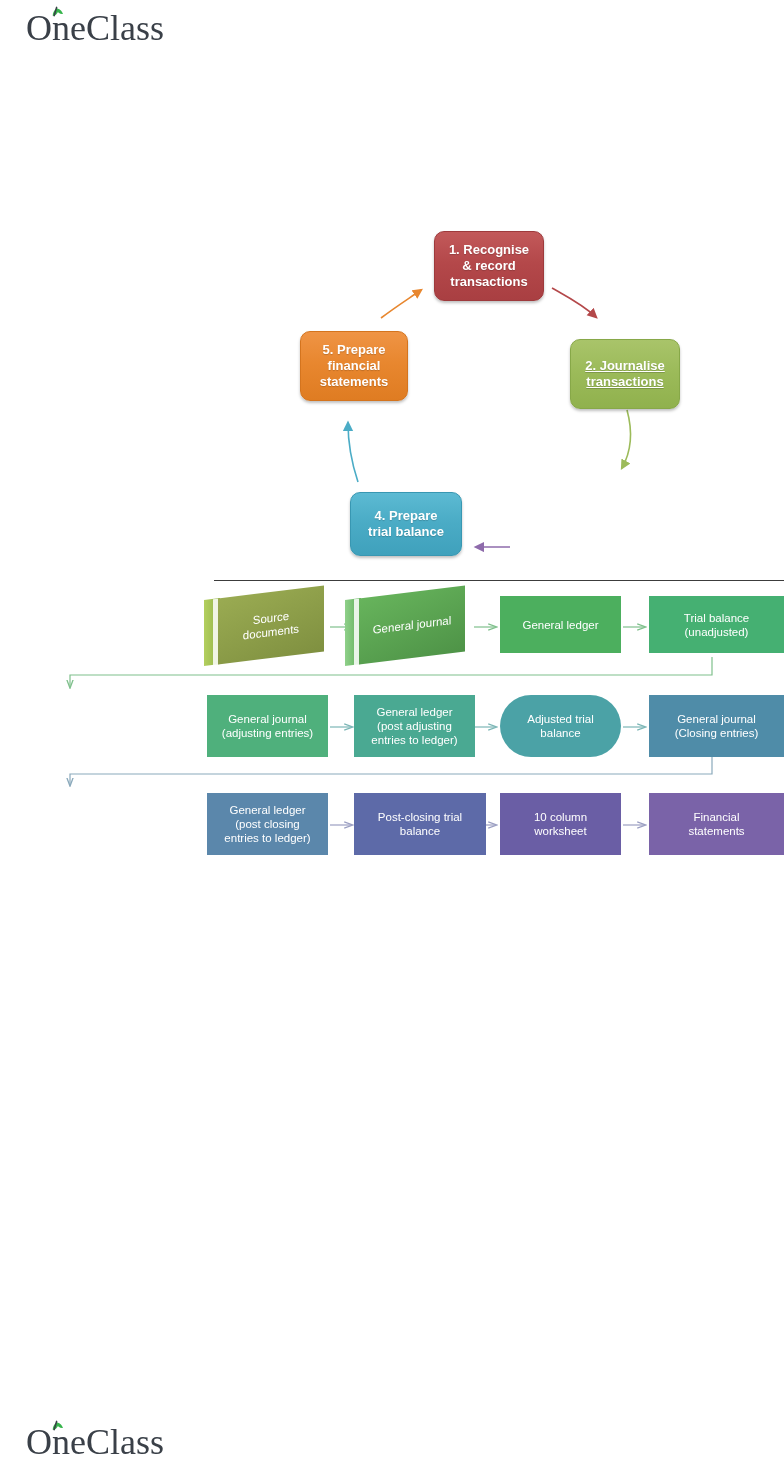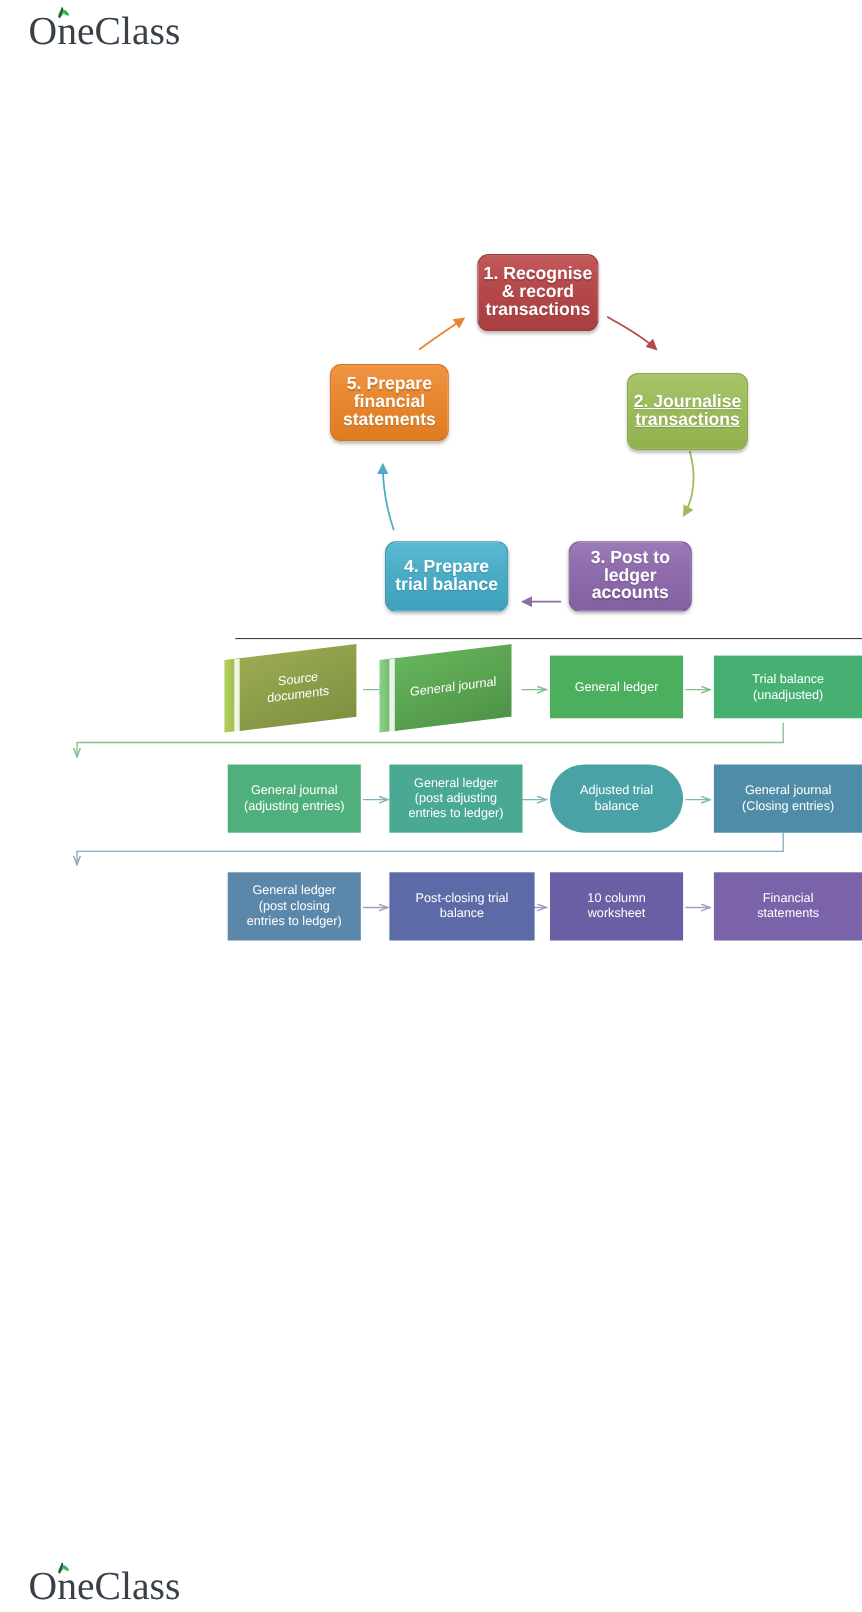--- a/index.html
+++ b/index.html
@@ -32,21 +32,21 @@
     left: 0;
     top: 0;
     width: 784px;
     height: 580px;
   }
   .cyc-box {
     position: absolute;
     border-radius: 10px;
     color: #ffffff;
     font-weight: bold;
-    font-size: 16px;
+    font-size: 13px;
     line-height: 16px;
     display: flex;
     align-items: center;
     justify-content: center;
     text-align: center;
     box-sizing: border-box;
     padding: 2px 4px;
     box-shadow: 0 2px 3px rgba(0,0,0,0.25);
     text-shadow: 0 1px 1px rgba(0,0,0,0.18);
   }
@@ -209,27 +209,20 @@
     </span>
   </div>
 
   <div class="cyc-box cyc2">
     <span>
       <span>2. Journalise</span><br>
       <span>transactions</span>
     </span>
   </div>
 
-  <div class="cyc-box cyc3">
-    <span>
-      <span>3. Post to</span><br>
-      <span>ledger</span><br>
-      <span>accounts</span>
-    </span>
-  </div>
 
   <div class="cyc-box cyc4">
     <span>
       <span>4. Prepare</span><br>
       <span>trial balance</span>
     </span>
   </div>
 
   <div class="cyc-box cyc5">
     <span>

